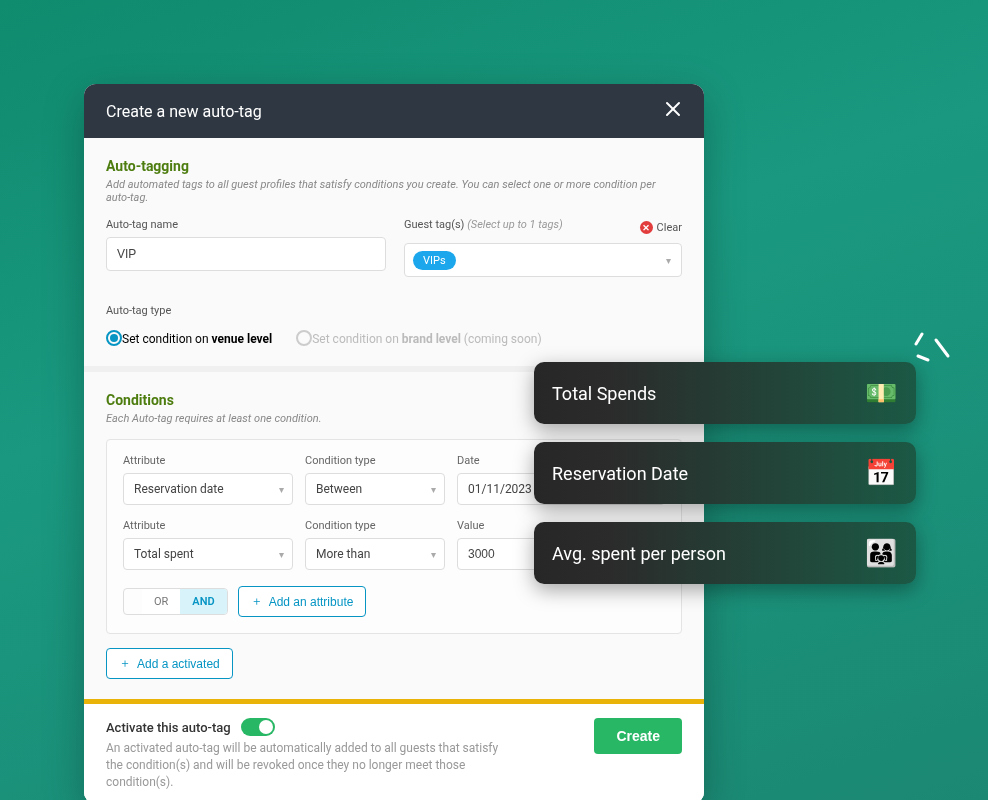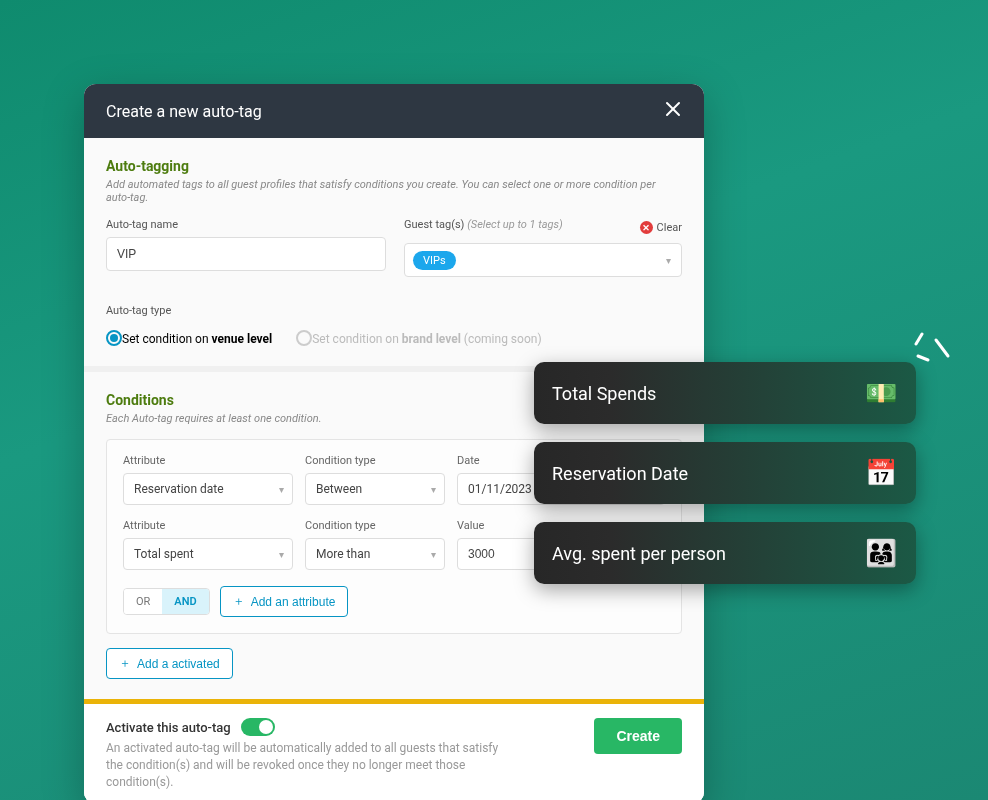--- a/index.html
+++ b/index.html
@@ -106,21 +106,21 @@
   .cond-row + .cond-row { margin-top: 14px; }
   .cond-col { display: flex; flex-direction: column; }
   .cond-col .cl { font-size: 11px; color: #666; margin-bottom: 6px; }
   .dd {
     height: 32px; border: 1px solid #ddd; border-radius: 4px; background: #fff;
     display: flex; align-items: center; justify-content: space-between;
     padding: 0 8px 0 10px; font-size: 12px; color: #444;
   }
   .dd .car { color: #aaa; font-size: 10px; }
   .logic-row { display: flex; gap: 10px; margin-top: 16px; align-items: center;}
-  .logic-group { display: flex; border: 1px solid #ddd; border-radius: 4px; overflow: hidden;}
+  .logic-group { display: flex; border: 1px solid #ddd; border-radius: 4px; overflow: hidden; padding-left: 18px;}
   .logic-btn { padding: 6px 12px; font-size: 11px; color: #777; background: #fff; cursor: pointer;}
   .logic-btn.active { background: #d9f3fb; color: #0795c4; font-weight: 600;}
   .add-attr-btn, .add-cond-btn {
     display: inline-flex; align-items: center; gap: 6px;
     border: 1px solid #0795c4; color: #0795c4; background: #fff;
     padding: 6px 12px; font-size: 12px; border-radius: 4px; cursor: pointer;
   }
   .add-cond-btn { margin-top: 14px; }
   .footer {
     border-top: 5px solid #eab308;

